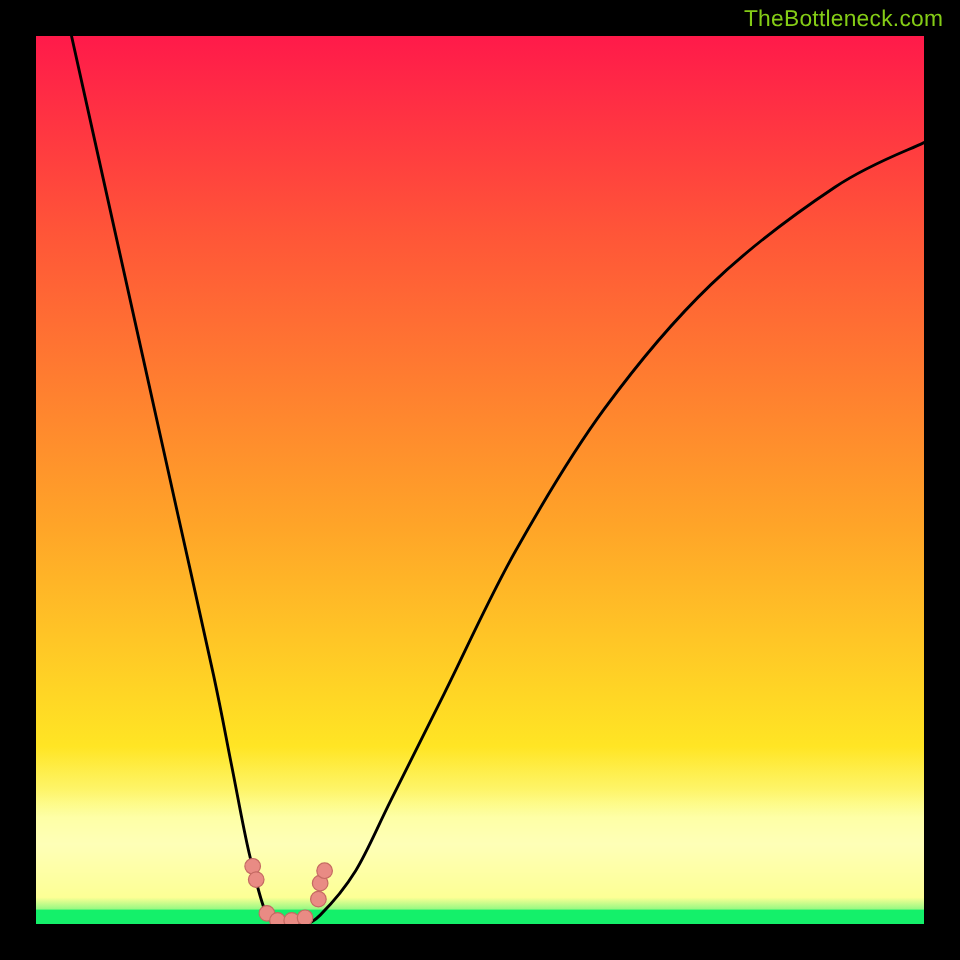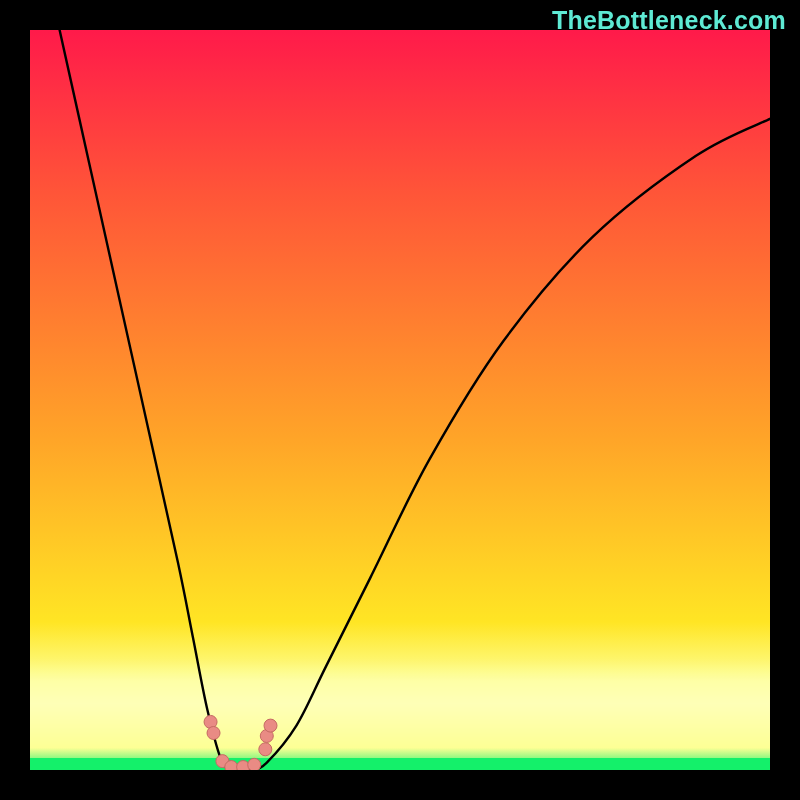--- a/index.html
+++ b/index.html
@@ -37,24 +37,24 @@
   .green-band {
     position: absolute;
     left: 0;
     right: 0;
     bottom: 0;
   }
   .watermark {
     position: absolute;
     top: 6px;
     right: 14px;
-    color: #5eead4;
-    font-size: 25px;
+    color: #84cc16;
+    font-size: 19px;
     letter-spacing: 0.2px;
-    font-weight: 700;
+    font-weight: 400;
   }
   svg.curve {
     position: absolute;
     inset: 0;
     width: 100%;
     height: 100%;
   }
 </style>
 </head>
 <body>

